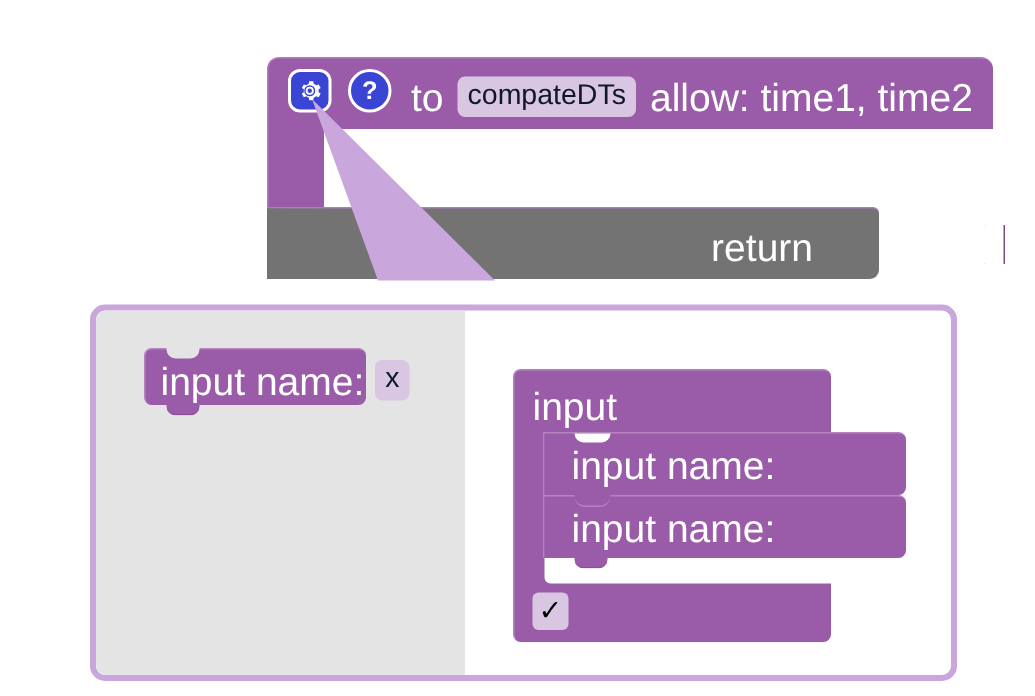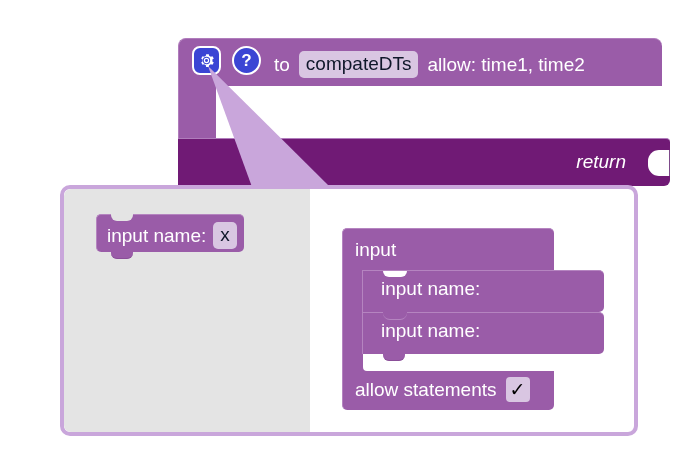--- a/index.html
+++ b/index.html
@@ -11,21 +11,21 @@
   }
   #stage {
     position: relative;
     width: 690px; height: 464px;
     background: #ffffff;
   }
 
   
   .btext {
     color: #ffffff;
-    font-size: 19px;
+    font-size: 26px;
     line-height: 1;
     white-space: nowrap;
     user-select: none;
   }
   .field {
     display: inline-block;
     background: #d9c6e2;
     color: #0f172a;
     font-size: 19px;
     line-height: 1;
@@ -62,26 +62,25 @@
   
   #proc-notch-lip {
     position: absolute;
     left: 30px; top: 40px;
     width: 30px; height: 8px;
     background: #9a5ca8;
   }
   #proc-return-bar {
     position: absolute;
     left: 0; top: 100px;
-    width: 492px; height: 48px;
-    background: #701a75;
+    width: 408px; height: 48px;
+    background: #737373;
     border-top: 1px solid #b07cbc;
     border-radius: 0 4px 6px 0;
     box-sizing: border-box;
-    font-style: italic;
   }
   #proc-return-label {
     position: absolute;
     right: 44px; top: 13px;
   }
   
   #proc-return-socket {
     position: absolute;
     left: 470px; top: 112px;
     width: 22px; height: 26px;
@@ -124,21 +123,21 @@
   #bubble-arrow {
     position: absolute;
     left: 200px; top: 60px;
     width: 140px; height: 130px;
     pointer-events: none;
   }
 
   
   #mutator-panel {
     position: absolute;
-    left: 60px; top: 185px;
+    left: 60px; top: 203px;
     width: 578px; height: 251px;
     background: #ffffff;
     border: 4px solid #c9a6db;
     border-radius: 10px;
     box-sizing: border-box;
   }
   #mutator-flyout {
     position: absolute;
     left: 0; top: 0;
     width: 246px; height: 243px;
@@ -301,21 +300,20 @@
         </div>
         <div class="bump-bottom"></div>
       </div>
     </div>
 
     <div id="inputs-container" class="blk blk-light-edge">
       <span id="inputs-label" class="btext">input</span>
       <div id="inputs-slot-bg"></div>
 
       <div id="allow-statements-row">
-        <span class="btext">allow statements</span>
         <span class="checkbox-field">✓</span>
       </div>
     </div>
 
     <div class="blk blk-light-edge" id="child-time1">
       <div class="child-notch-white"></div>
       <div class="child-row">
         <span class="btext">input name:</span>
       </div>
     </div>

